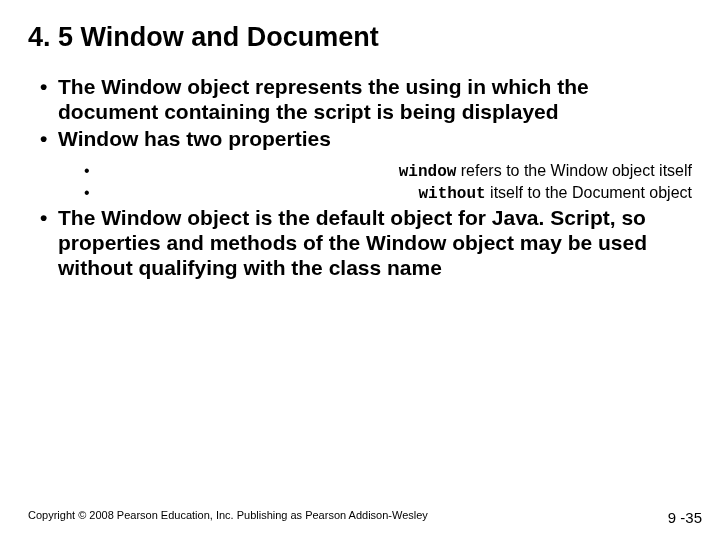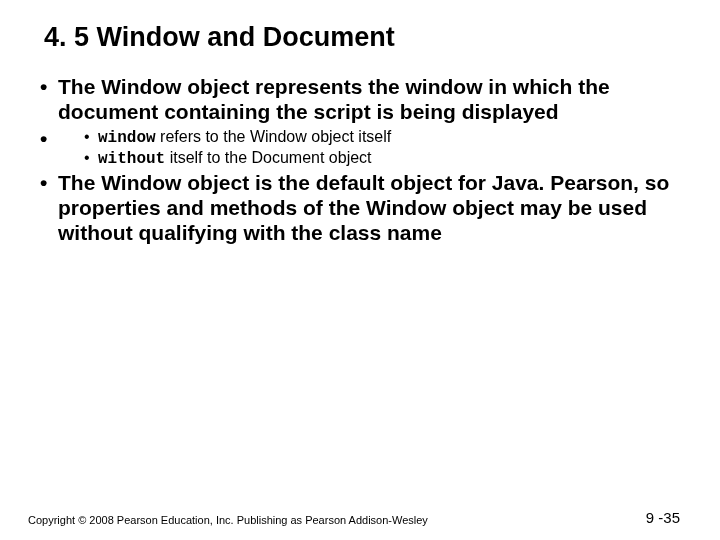--- a/index.html
+++ b/index.html
@@ -9,21 +9,20 @@
     background: #fff;
     color: #000;
     position: relative;
     padding: 18px 28px 0 28px;
   }
   .title {
     font-size: 27px;
     font-weight: bold;
     margin-bottom: 22px;
     margin-top: 4px;
-    margin-left: 16px;
   }
   ul.main {
     list-style: none;
     padding-left: 12px;
   }
   ul.main > li {
     font-size: 21px;
     font-weight: bold;
     line-height: 1.18;
     margin-bottom: 2px;
@@ -32,22 +31,23 @@
   }
   ul.main > li::before {
     content: "•";
     position: absolute;
     left: 0;
     top: 0;
   }
   ul.sub {
     list-style: none;
     padding-left: 26px;
-    margin-top: 1px;
+    margin-top: 10px;
     margin-bottom: 1px;
+    text-align: right;
   }
   ul.sub > li {
     font-size: 16px;
     font-weight: normal;
     line-height: 1.28;
     position: relative;
     padding-left: 14px;
   }
   ul.sub > li::before {
     content: "•";
@@ -56,44 +56,45 @@
     top: 0;
   }
   .mono {
     font-family: "Courier New", Courier, monospace;
     font-weight: bold;
   }
   .footer {
     position: absolute;
     bottom: 14px;
     left: 28px;
-    right: 40px;
+    right: 18px;
     display: flex;
     justify-content: space-between;
-    align-items: flex-end;
+    align-items: flex-start;
     font-size: 11px;
   }
   .footer .page { font-size: 15px; }
 </style>
 </head>
 <body>
 
 <div class="title">4. 5 Window and Document</div>
 
 <ul class="main">
-  <li>The Window object represents the window in which the document containing the script is being displayed</li>
+  <li>The Window object represents the using in which the document containing the script is being displayed</li>
   <li>
+    <span>Window has two properties</span>
     <ul class="sub">
       <li>
         <span class="mono">window</span><span> refers to the Window object itself</span>
       </li>
       <li>
         <span class="mono">without</span><span> itself to the Document object</span>
       </li>
     </ul>
   </li>
-  <li>The Window object is the default object for Java. Pearson, so properties and methods of the Window object may be used without qualifying with the class name</li>
+  <li>The Window object is the default object for Java. Script, so properties and methods of the Window object may be used without qualifying with the class name</li>
 </ul>
 
 <div class="footer">
   <span>Copyright © 2008 Pearson Education, Inc. Publishing as Pearson Addison-Wesley</span>
   <span class="page">9 -35</span>
 </div>
 
 </body></html>

